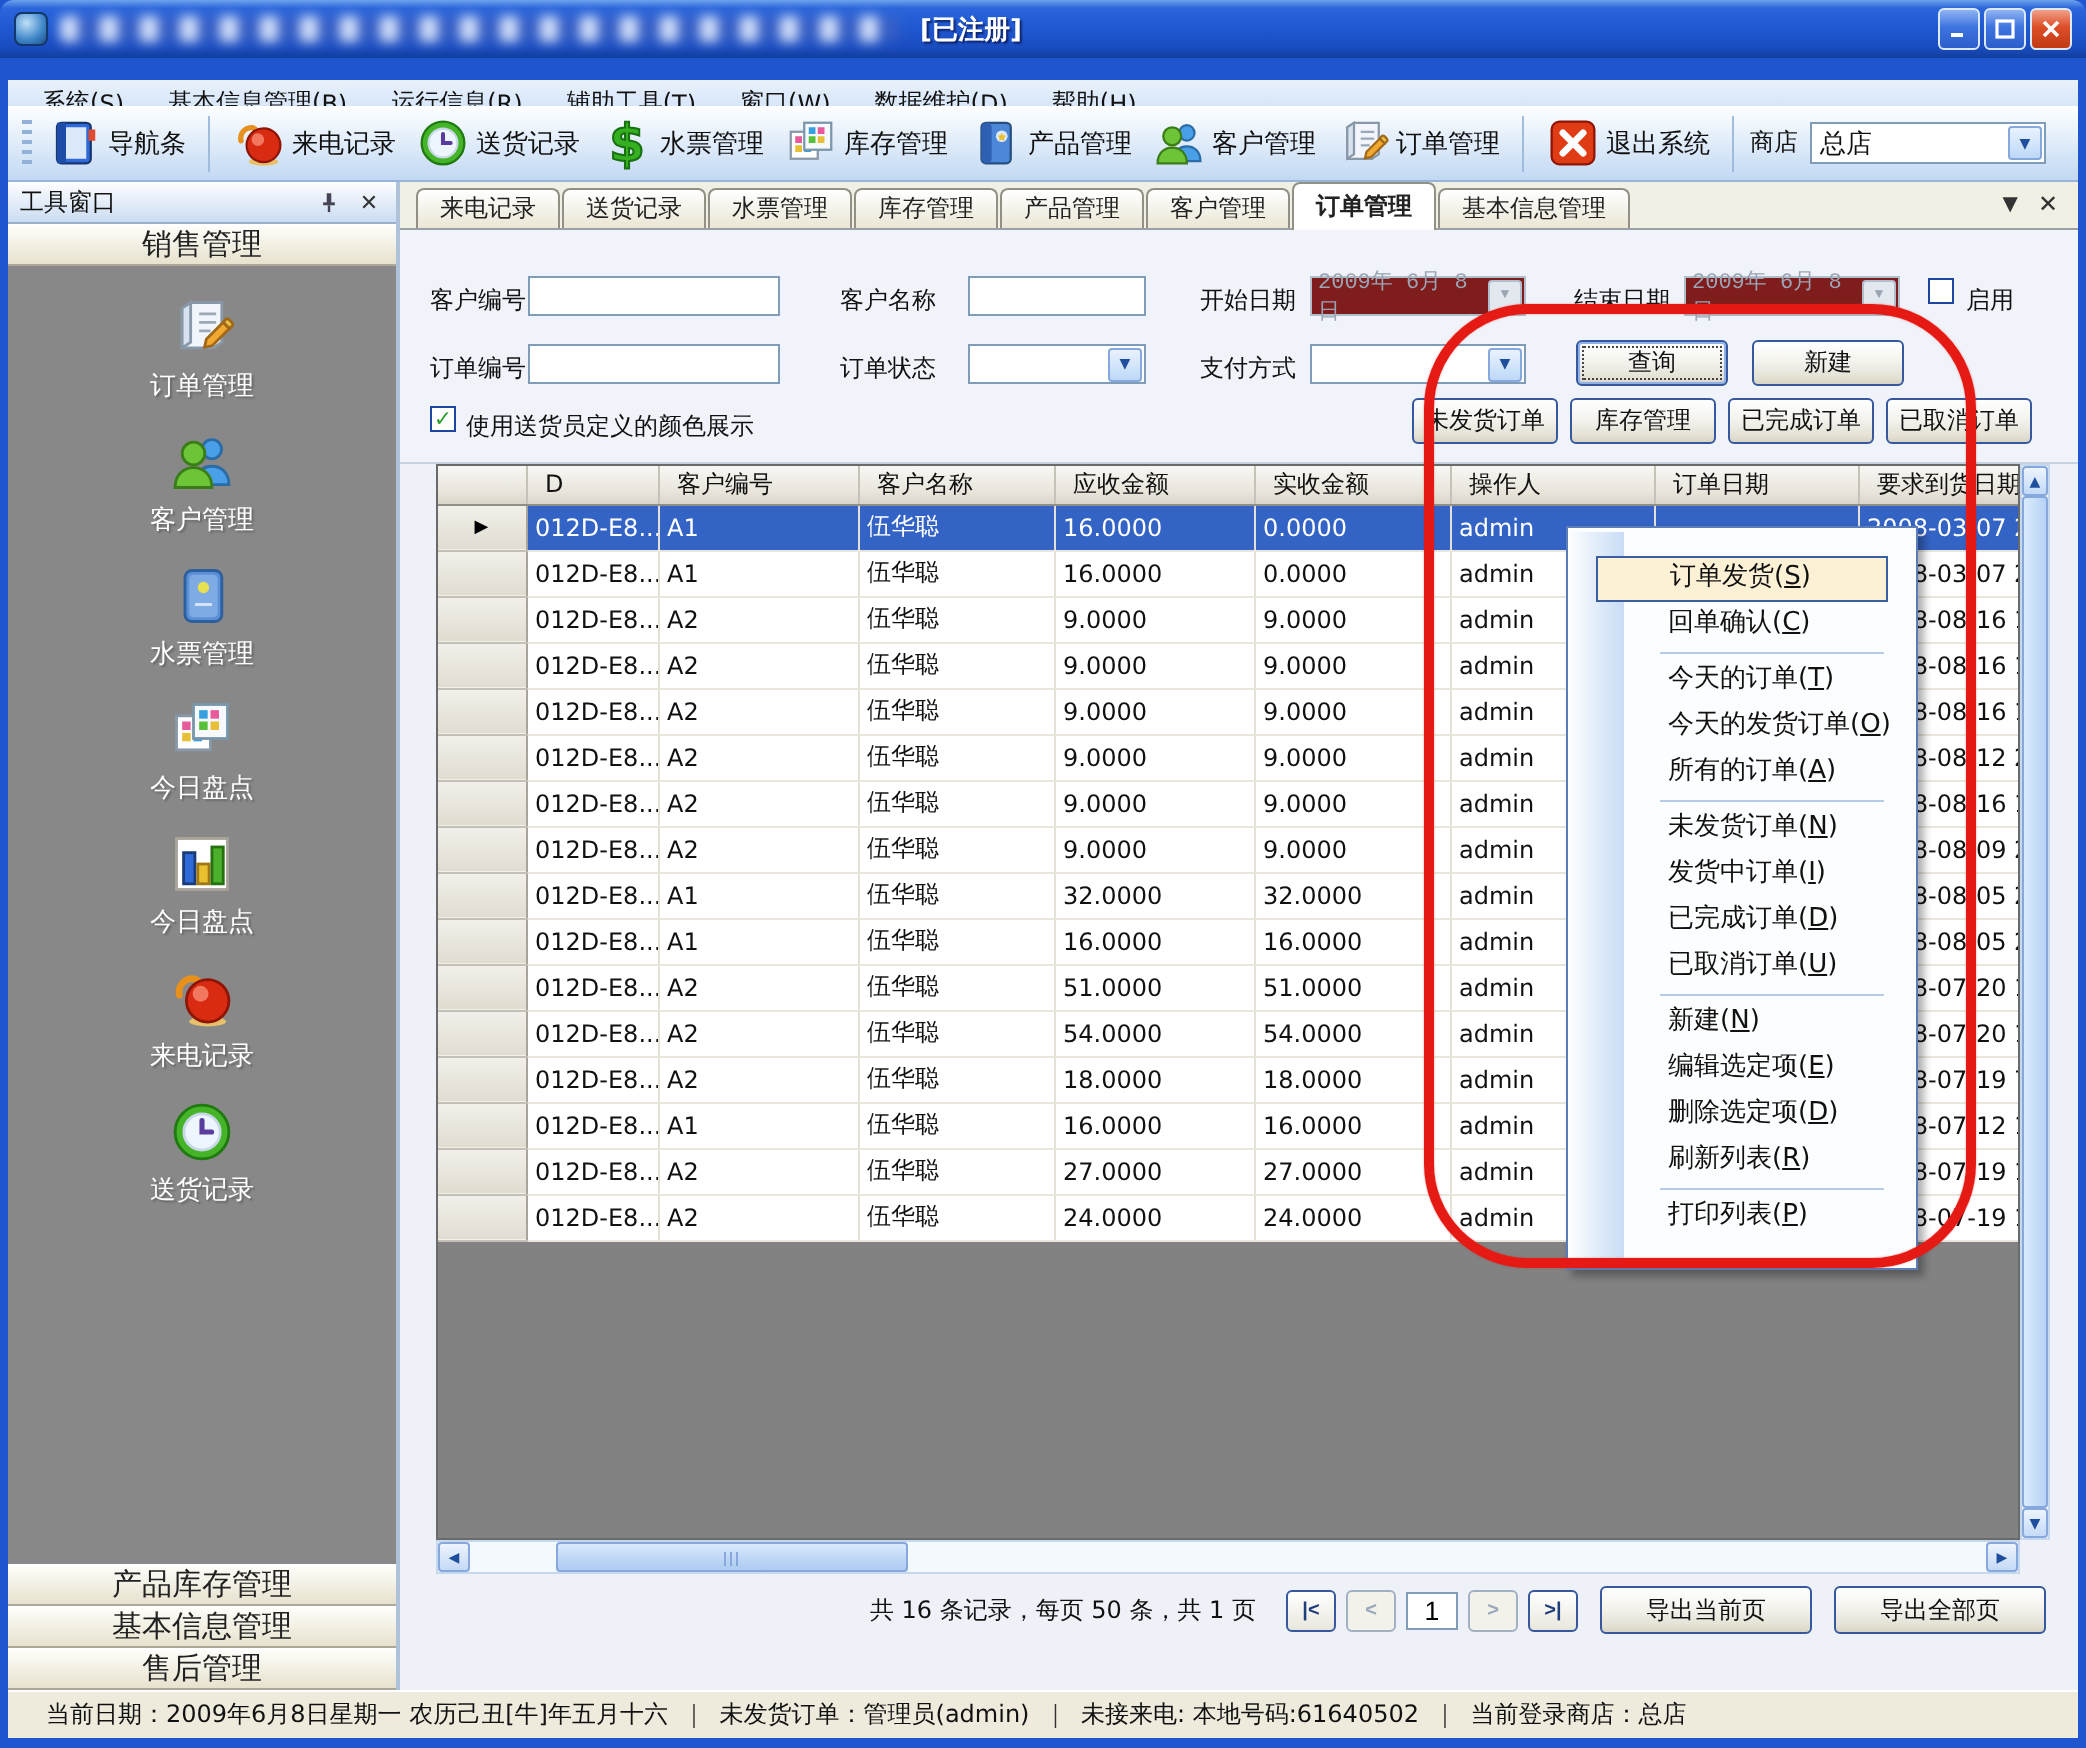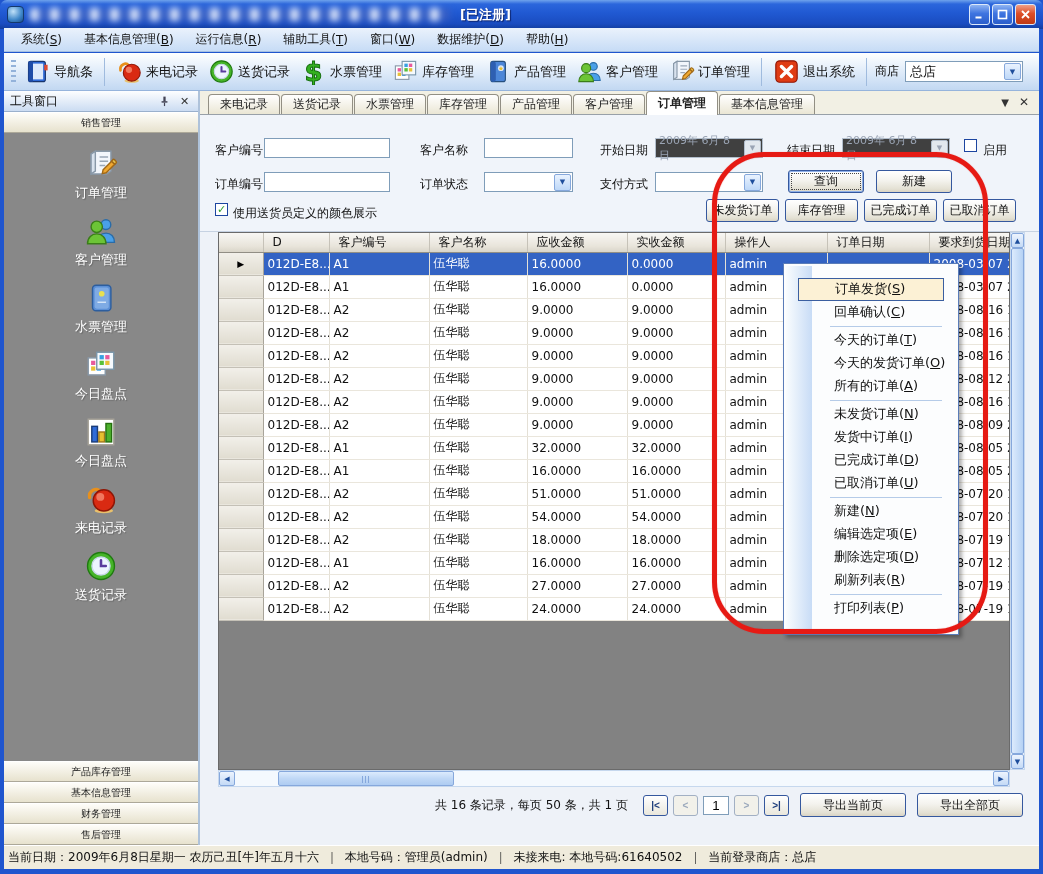--- a/index.html
+++ b/index.html
@@ -13,21 +13,21 @@
   .app-ic{width:17px;height:17px;border-radius:4px;background:radial-gradient(circle at 35% 30%,#BFE0F8,#3E86C8 60%,#1D4E88);border:1px solid #14386A;}
   .t-redact{height:13px;width:420px;border-radius:3px;filter:blur(3px);
     background:repeating-linear-gradient(90deg,rgba(240,245,255,.85) 0 9px,rgba(70,100,190,.55) 9px 20px);}
   .t-badge{color:#fff;font-weight:bold;font-size:13px;text-shadow:1px 1px 1px rgba(0,0,40,.6);margin-left:4px;white-space:nowrap;}
   .win-btns{margin-left:auto;display:flex;gap:2px;}
   .wb{width:21px;height:21px;border-radius:3px;border:1px solid #DCE9FA;display:flex;align-items:center;justify-content:center;cursor:pointer;
       background:linear-gradient(180deg,#8FB4F2,#3E74E0 45%,#2B5ECB);}
   .wb svg{width:11px;height:11px;}
   .wb.close{background:linear-gradient(180deg,#F0A088,#DD4E28 45%,#C03A14);}
   
-  .menubar{position:absolute;top:28px;left:4px;right:4px;height:24px;display:flex;align-items:stretch;
+  .menubar{position:absolute;top:40px;left:4px;right:4px;height:24px;display:flex;align-items:stretch;
     background:linear-gradient(#EAF2FC,#C7DCF6);border-bottom:1px solid #A6C0E2;padding-left:6px;}
   .mb-item{display:flex;align-items:center;padding:0 11px;cursor:pointer;font-size:12px;}
   
   .toolbar{position:absolute;top:53px;left:4px;right:4px;height:38px;display:flex;align-items:center;
     background:linear-gradient(#FEFFFF,#DDEAF9 55%,#C2D8F2);border-bottom:1px solid #96B4DC;padding:0 4px;}
   .tb-grip{width:5px;height:24px;margin:0 3px;background:repeating-linear-gradient(180deg,#93B2DA 0 2px,transparent 2px 5px);}
   #tbItems{display:flex;align-items:center;height:100%;}
   .tb-btn{display:flex;align-items:center;gap:3px;padding:2px 5px;cursor:pointer;border-radius:3px;}
   .tb-ic{width:27px;height:27px;display:inline-block;}
   .tb-ic svg{width:100%;height:100%;}
@@ -40,21 +40,21 @@
     display:flex;align-items:center;justify-content:center;background:linear-gradient(#E9F2FE,#BED8F8);}
   
   .main{position:absolute;top:91px;left:4px;right:4px;bottom:29px;display:flex;}
   
   .sidebar{width:196px;display:flex;flex-direction:column;background:#888888;border-right:2px solid #AEC2DA;}
   .sb-header{height:21px;background:linear-gradient(#FDFEFF,#CBDCF2);border-bottom:1px solid #9AB0CC;
     display:flex;align-items:center;padding:0 6px;gap:5px;}
   .sb-title{flex:1;font-size:12px;}
   .sb-pin,.sb-x{width:15px;height:15px;display:flex;align-items:center;justify-content:center;cursor:pointer;color:#333;font-size:11px;}
   .sb-group{height:21px;background:linear-gradient(#FEFDF9,#E7E2CE);border-top:1px solid #FFF;border-bottom:1px solid #ACA899;
-    display:flex;align-items:center;justify-content:center;font-size:10px;color:#222;cursor:pointer;}
+    display:flex;align-items:center;justify-content:center;font-size:15px;color:#222;cursor:pointer;}
   .sb-items{flex:1;display:flex;flex-direction:column;align-items:center;padding-top:14px;gap:12px;overflow:hidden;}
   .sb-item{display:flex;flex-direction:column;align-items:center;gap:3px;cursor:pointer;}
   .sb-ic{width:34px;height:34px;}
   .sb-ic svg{width:100%;height:100%;}
   .sb-lb{color:#fff;font-size:13px;text-shadow:1px 1px 1px rgba(0,0,0,.25);}
   .sb-bottom{margin-top:auto;display:flex;flex-direction:column;}
   
   .content{flex:1;position:relative;background:#EEF2F8;}
   .tabstrip{position:absolute;top:0;left:0;right:0;height:24px;background:#F2F0E4;border-bottom:1px solid #98A0A8;
     display:flex;align-items:flex-end;padding-left:8px;}
@@ -62,21 +62,21 @@
     background:linear-gradient(#FFFFFF,#EAE6D4);border:1px solid #928F84;border-bottom:none;border-radius:4px 4px 0 0;}
   .tab.active{background:#fff;font-weight:bold;height:24px;line-height:22px;margin-bottom:-1px;position:relative;z-index:2;}
   .tab-right{margin-left:auto;display:flex;gap:10px;align-items:center;padding:0 10px 5px 0;color:#333;}
   .tab-right span{cursor:pointer;font-size:10px;}
   
   .filters{position:absolute;top:24px;left:0;right:0;height:117px;background:#F0F4FA;border-bottom:1px solid #C6D2E2;}
   .f-label{position:absolute;font-size:12px;white-space:nowrap;}
   .f-input{position:absolute;height:20px;border:1px solid #7F9DB9;background:#fff;padding:0 3px;font:12px inherit;}
   .combo{position:absolute;height:20px;border:1px solid #7F9DB9;background:#fff;display:flex;align-items:center;cursor:pointer;}
   .combo .val{flex:1;padding:0 3px;font-size:11px;}
-  .combo.dis{background:#404040;border-color:#B2BECC;}
+  .combo.dis{background:#7f1d1d;border-color:#B2BECC;font-family:Liberation Mono, monospace;}
   .combo.dis .val{color:#9AA4B4;}
   .combo.dis .combo-arrow{background:#E2E8EE;border-color:#B2BECC;color:#9AA4B4;}
   .cbx{position:absolute;width:13px;height:13px;border:1px solid #1C45A0;background:#fff;display:flex;align-items:center;justify-content:center;
     font-size:11px;font-weight:bold;color:#2F9E2F;cursor:pointer;}
   .xp-btn{border:1px solid #35589E;border-radius:3px;color:#111;cursor:pointer;font-size:12px;font-family:inherit;
     background:linear-gradient(#FFFFFF,#F4F3EE 45%,#E4E1D4 85%,#D9D4C4);display:inline-flex;align-items:center;justify-content:center;}
   .xp-btn.focused{outline:1px dotted #444;outline-offset:-4px;box-shadow:0 0 0 1px #8FB0E8 inset;}
   .q-btn{position:absolute;width:76px;height:23px;}
   .st-row{position:absolute;left:506px;top:84px;display:flex;gap:6px;justify-content:space-between;}
   .st-row .xp-btn{width:73px;height:23px;}
@@ -109,21 +109,21 @@
   
   .pager{position:absolute;right:16px;top:701px;height:26px;display:flex;align-items:center;gap:5px;}
   .pg-sum{margin-right:10px;white-space:nowrap;}
   .pg-btn{width:25px;height:21px;border:1px solid #35589E;border-radius:3px;font-size:10px;font-weight:bold;color:#1E3E7C;cursor:pointer;
     background:linear-gradient(#fff,#E9E7DC);display:flex;align-items:center;justify-content:center;}
   .pg-btn.dis{border-color:#A2B0C4;color:#9AA8BC;background:#F2F1EA;cursor:default;}
   .pg-box{width:26px;height:19px;border:1px solid #7F9DB9;background:#fff;text-align:center;font:12px inherit;}
   .exp-btn{width:106px;height:24px;margin-left:6px;}
   
   .statusbar{position:absolute;left:4px;right:4px;bottom:5px;height:24px;background:#EFEBDC;border-top:1px solid #FFF;
-    display:flex;align-items:center;padding:0 4px;white-space:nowrap;overflow:hidden;}
+    display:flex;align-items:center;padding:0 19px;white-space:nowrap;overflow:hidden;}
   .seg-sep{margin:0 7px;color:#333;}
   
   .menu{position:absolute;left:783px;top:251px;width:176px;background:#FCFDFE;border:1px solid #5A7CB8;
     box-shadow:3px 3px 4px rgba(0,0,0,.32);padding:14px;z-index:40;margin-top:12px;}
   .menu::before{content:"";position:absolute;left:2px;top:2px;bottom:2px;width:26px;
     background:linear-gradient(90deg,#F9FCFE,#C8DCF6);}
   .m-item{position:relative;height:23px;line-height:22px;padding-left:36px;font-size:13px;cursor:pointer;white-space:nowrap;}
   .m-item.hl{background:#FCF1D5;border:1px solid #3B5FA0;line-height:20px;}
   .m-sep{position:relative;height:1px;background:#B5CBE8;margin:2px 2px 2px 32px;}
   
@@ -346,21 +346,20 @@
               <circle cx="12" cy="12" r="9.5" fill="#45B428" stroke="#1F7A10"></circle>
               <circle cx="12" cy="12" r="6.4" fill="#EDF5FF" stroke="#C8D8E8"></circle>
               <path d="M12 8v4h3.4" stroke="#5A3C9E" stroke-width="1.8" fill="none" stroke-linecap="round"></path>
             </svg></span>
           <span class="sb-lb">送货记录</span>
         </div>
       </div>
     <div class="sb-bottom" id="sbGroups">
         <div class="sb-group">产品库存管理</div>
         <div class="sb-group">基本信息管理</div>
-        <div class="sb-group">财务管理</div>
         <div class="sb-group">售后管理</div>
       </div>
   </div>
 
   <div class="content">
     <div class="tabstrip">
       <div style="display:flex;align-items:flex-end;" id="tabs">
           <div class="tab">来电记录</div>
           <div class="tab">送货记录</div>
           <div class="tab">水票管理</div>
@@ -647,21 +646,21 @@
       <button class="pg-btn">&gt;|</button>
       <button class="xp-btn exp-btn">导出当前页</button>
       <button class="xp-btn exp-btn">导出全部页</button>
     </div>
   </div>
 </div>
 
 <div class="statusbar" id="statusbar">
     <span class="seg">当前日期：2009年6月8日星期一 农历己丑[牛]年五月十六</span>
     <span class="seg-sep">｜</span>
-    <span class="seg">本地号码：管理员(admin)</span>
+    <span class="seg">未发货订单：管理员(admin)</span>
     <span class="seg-sep">｜</span>
     <span class="seg">未接来电: 本地号码:61640502</span>
     <span class="seg-sep">｜</span>
     <span class="seg">当前登录商店：总店</span>
   </div>
 
 <div class="menu" id="ctxmenu">
     <div class="m-item hl">订单发货(<u>S</u>)</div>
     <div class="m-item">回单确认(<u>C</u>)</div>
     <div class="m-sep"></div>

